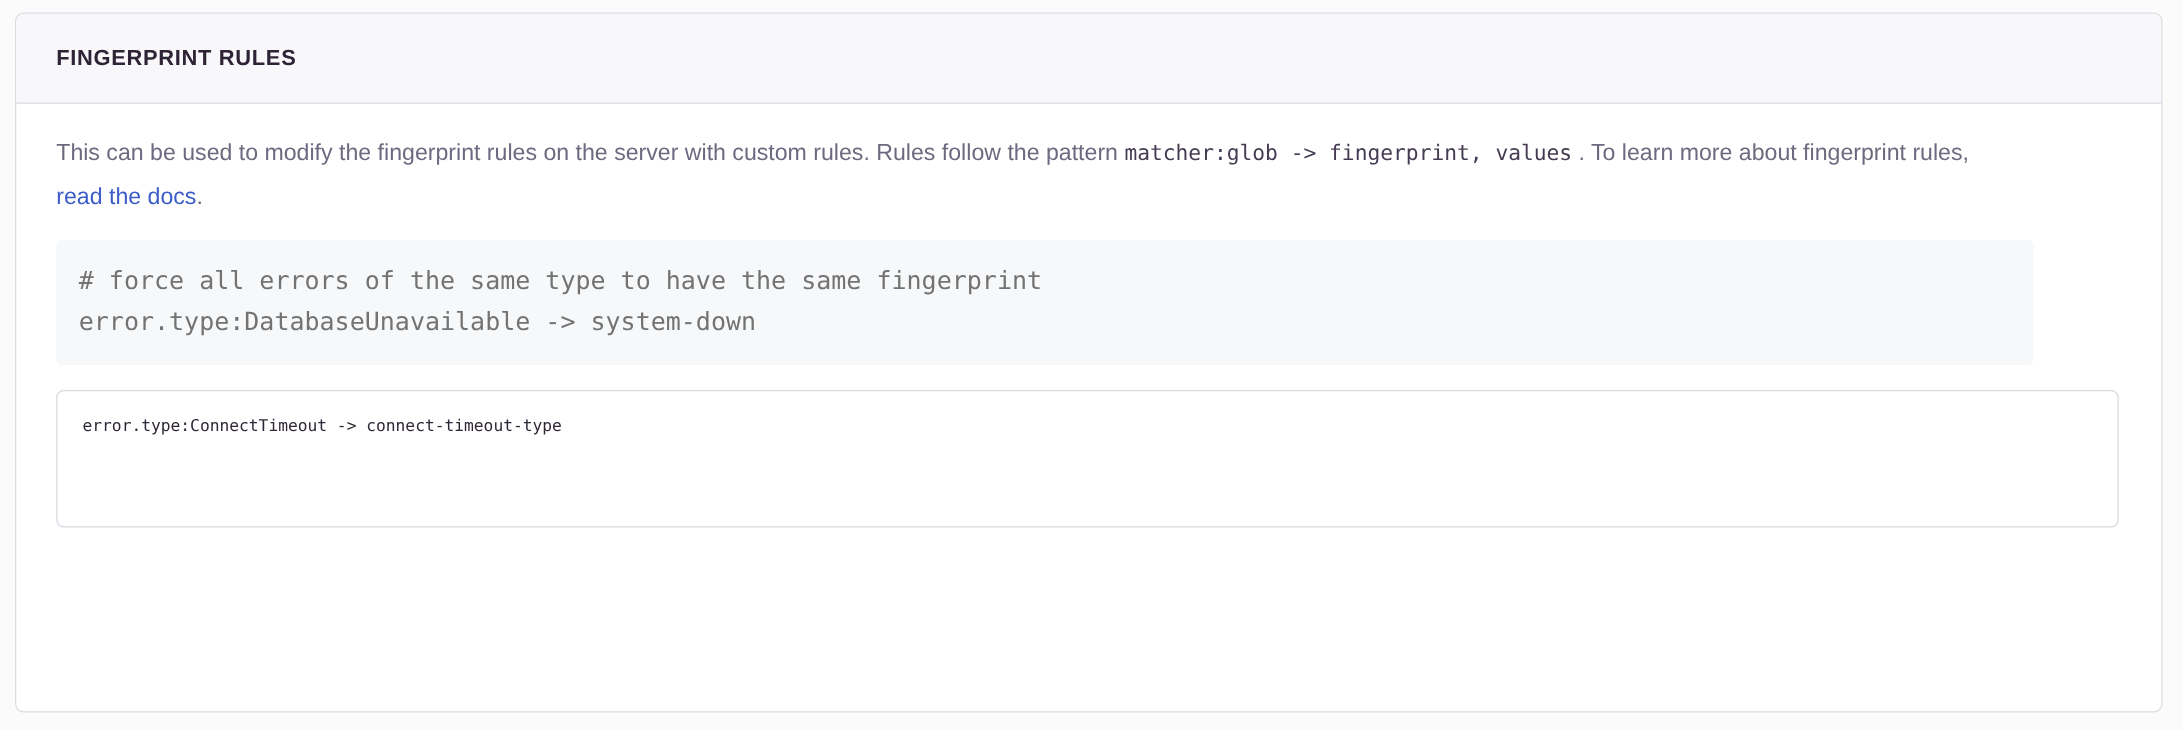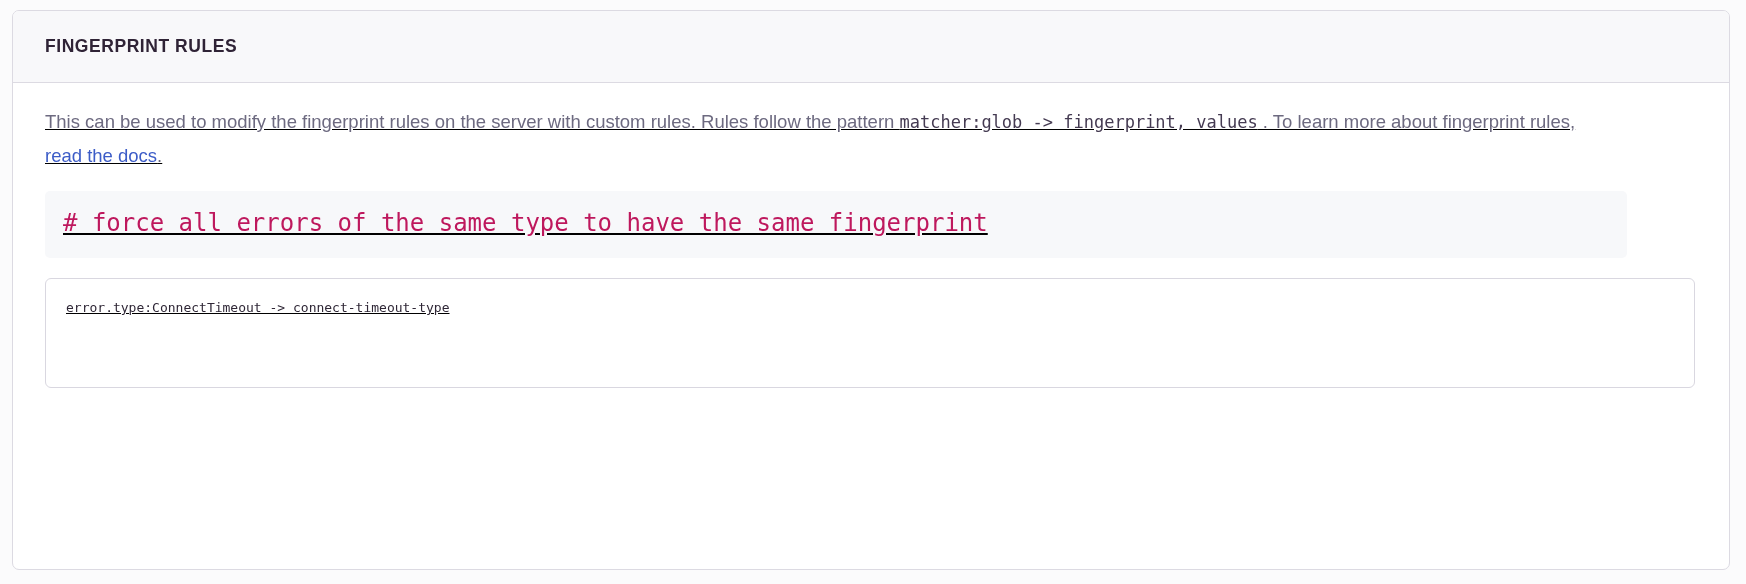--- a/index.html
+++ b/index.html
@@ -47,21 +47,20 @@
     font-weight: 700;
     letter-spacing: 0.55px;
     color: #2f2336;
     text-transform: uppercase;
     line-height: 1;
   }
 
   .panel-body {
     padding: 22px 32px 30px 32px;
     flex: 1;
-    text-decoration: underline;
   }
 
   
   .description {
     font-size: 18.5px;
     line-height: 34px;
     color: #6d6a80;
     margin: 0 0 18px 0;
     max-width: 1560px;
   }
@@ -77,23 +76,23 @@
   }
 
   
   .code-block {
     background: #f7f8fa;
     border-radius: 5px;
     padding: 16px 18px 18px 18px;
     margin: 0 0 20px 0;
     width: 1582px;
     font-family: "DejaVu Sans Mono", "Liberation Mono", monospace;
-    font-size: 24px;
+    font-size: 20px;
     line-height: 33px;
-    color: #be185d;
+    color: #737373;
     white-space: pre;
     overflow: hidden;
   }
   .code-block .code-line { display: block; }
 
   
   .rules-input {
     display: block;
     width: 1650px;
     height: 110px;
@@ -118,19 +117,19 @@
   <section class="panel">
 
     <header class="panel-header">
       <h2 class="panel-title">FINGERPRINT RULES</h2>
     </header>
 
     <div class="panel-body">
 
       <p class="description"><span>This can be used to modify the fingerprint rules on the server with custom rules. Rules follow the pattern </span><span class="code-inline">matcher:glob -&gt; fingerprint, values</span><span> . To learn more about fingerprint rules, </span><a class="doc-link" href="#">read the docs</a><span>.</span></p>
 
-      <pre class="code-block"><span class="code-line"># force all errors of the same type to have the same fingerprint</span></pre>
+      <pre class="code-block"><span class="code-line"># force all errors of the same type to have the same fingerprint</span><span class="code-line">error.type:DatabaseUnavailable -&gt; system-down</span></pre>
 
       <textarea class="rules-input" spellcheck="false" placeholder="matcher:glob -&gt; fingerprint, values" style="">error.type:ConnectTimeout -&gt; connect-timeout-type</textarea>
 
     </div>
   </section>
 </div>
 
 </body></html>

